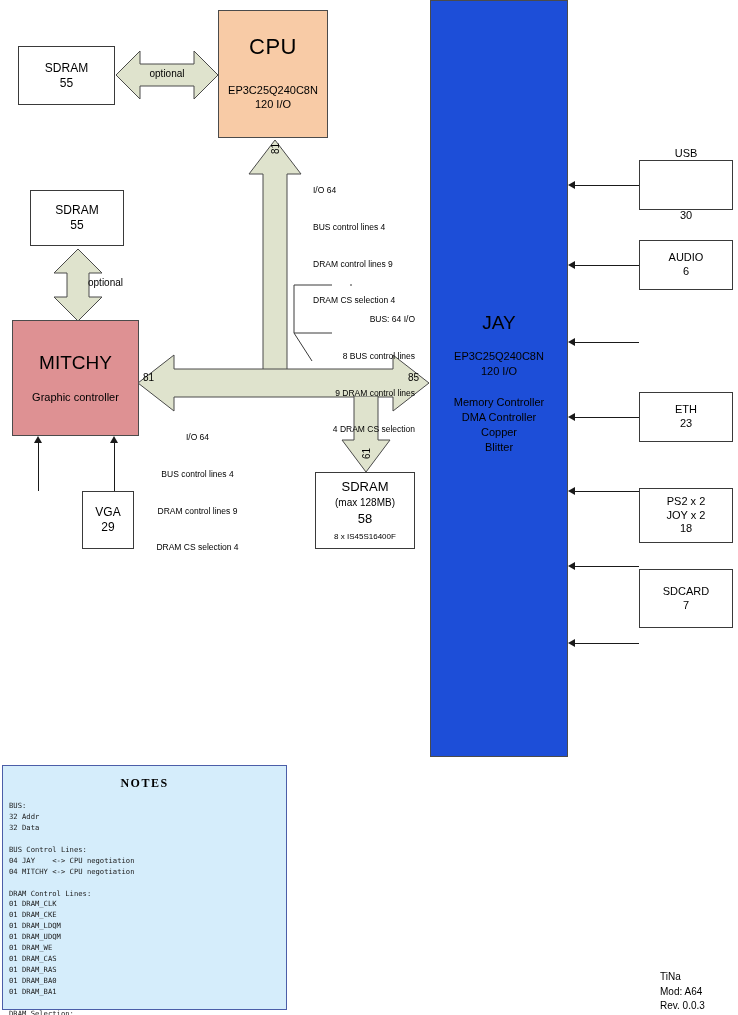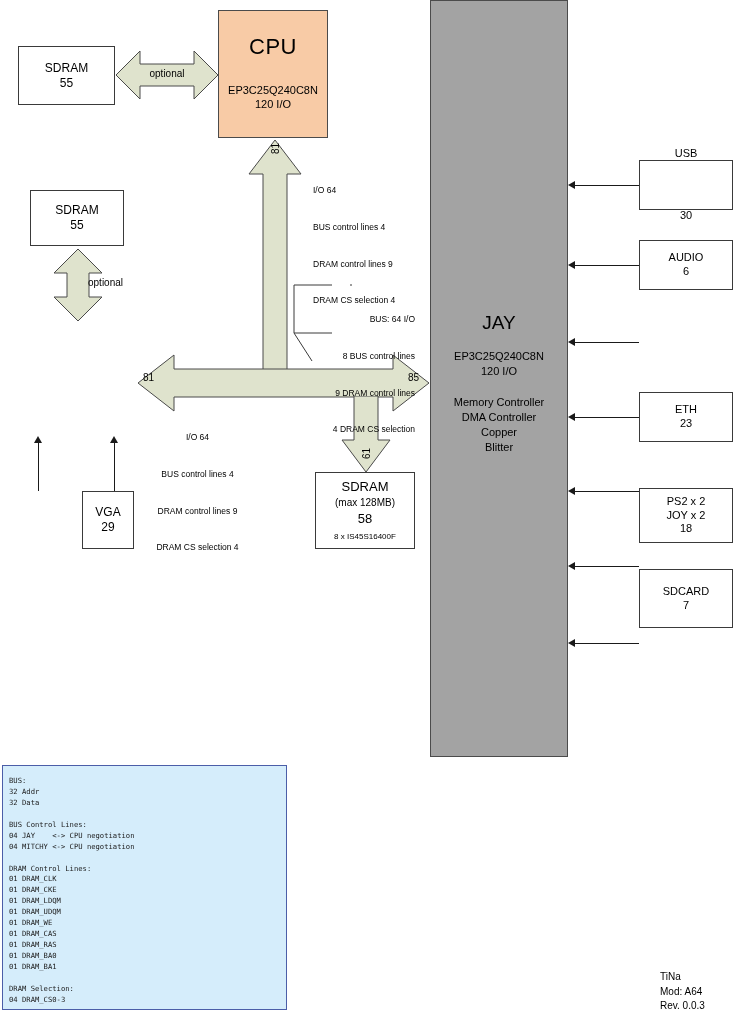--- a/index.html
+++ b/index.html
@@ -50,21 +50,21 @@
     left: 12px; top: 320px; width: 127px; height: 116px;
     background: #de9193;
     border: 1px solid #4b4b4b;
     justify-content: center;
   }
   #mitchy-block .title { font-size: 19px; }
   #mitchy-block .sub { margin-top: 16px; font-size: 11px; }
 
   #jay-block {
     left: 430px; top: 0px; width: 138px; height: 757px;
-    background: #a3a3a3;
+    background: #1d4ed8;
     border: 1px solid #4b4b4b;
     justify-content: flex-start;
     padding-top: 310px;
   }
   #jay-block .title { font-size: 19px; }
   #jay-block .sub { margin-top: 14px; font-size: 11px; line-height: 1.35; }
   #jay-block .feat { margin-top: 17px; font-size: 11px; line-height: 1.35; }
 
   
   #sdram-top   { left: 18px;  top: 46px;  width: 97px;  height: 59px; }
@@ -196,20 +196,24 @@
   </div>
 
   <div class="box" id="cpu-block">
     <div class="title">CPU</div>
     <div class="sub">
       <div>EP3C25Q240C8N</div>
       <div>120 I/O</div>
     </div>
   </div>
 
+  <div class="box" id="mitchy-block">
+    <div class="title">MITCHY</div>
+    <div class="sub">Graphic controller</div>
+  </div>
 
   <div class="box" id="sdram-top">
     <div class="l1">SDRAM</div>
     <div class="l2">55</div>
   </div>
 
   <div class="box" id="sdram-mid">
     <div class="l1">SDRAM</div>
     <div class="l2">55</div>
   </div>
@@ -322,20 +326,21 @@
   </div>
 
   <div class="note-text center" style="left:140px; top:406px; width:115px;">
     <div>I/O 64</div>
     <div>BUS control lines 4</div>
     <div>DRAM control lines 9</div>
     <div>DRAM CS selection 4</div>
   </div>
 
   <div id="notes-panel">
+    <div id="notes-title">NOTES</div>
     <div id="notes-body">BUS:
 32 Addr
 32 Data
 
 BUS Control Lines:
 04 JAY    &lt;-&gt; CPU negotiation
 04 MITCHY &lt;-&gt; CPU negotiation
 
 DRAM Control Lines:
 01 DRAM_CLK

